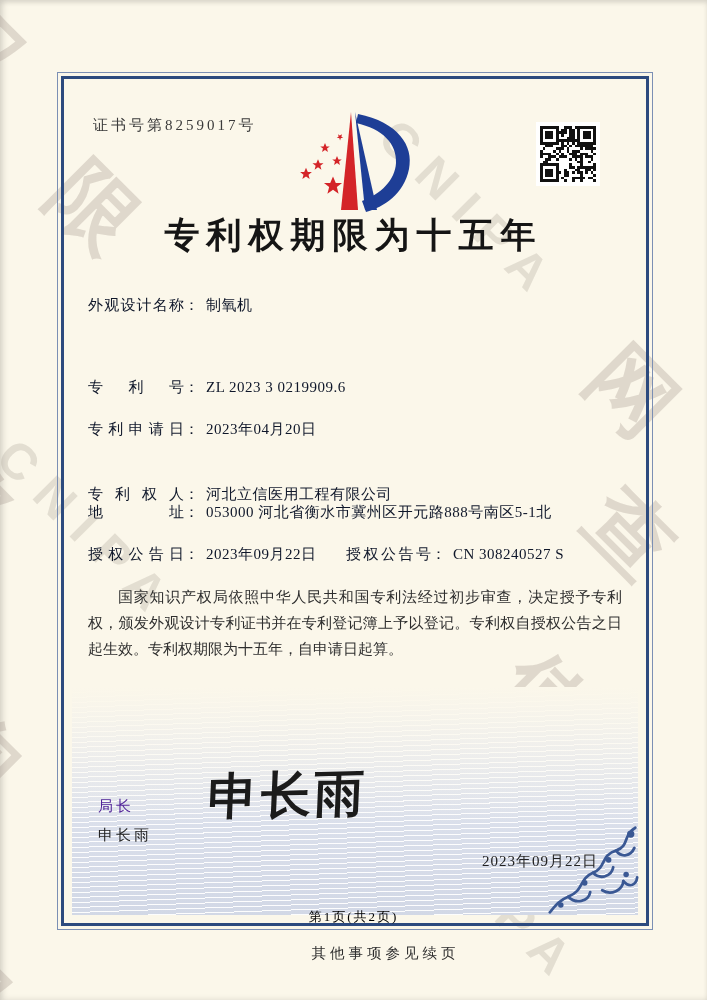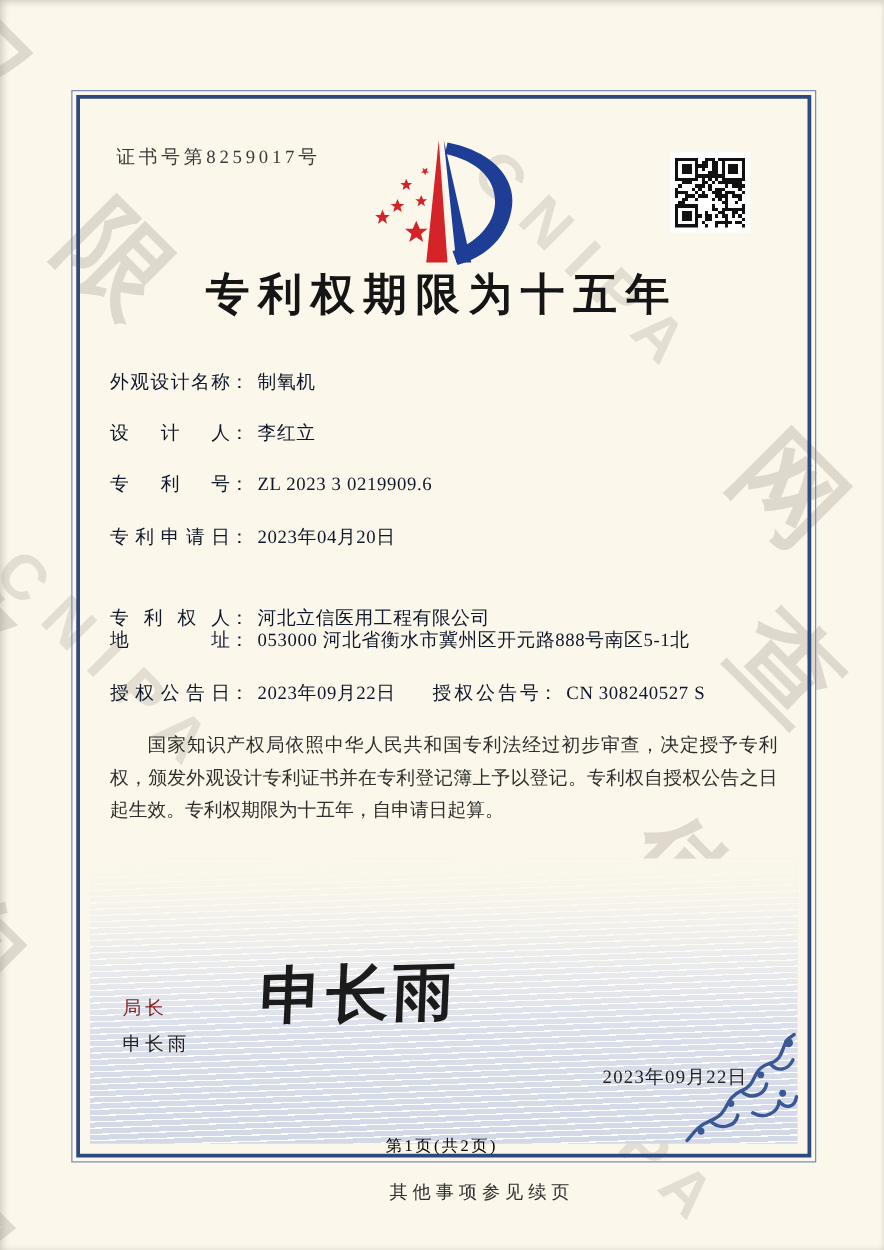--- a/index.html
+++ b/index.html
@@ -53,21 +53,21 @@
           letter-spacing:0;vertical-align:top;}
   .flabel.w2{width:85px;}
   .fcolon{display:inline-block;}
   .fvalue{display:inline-block;padding-left:7px;letter-spacing:.5px;}
   .pair2{position:absolute;left:258px;top:0;}
   .r1{top:296px;} .r2{top:337px;} .r3{top:378px;} .r4{top:420px;}
   .r5{top:461px;margin-top:24px;} .r6{top:503px;} .r7{top:545px;}
   .body-text{position:absolute;left:88px;top:584px;width:534px;}
   .body-text p{margin:0 0 1px 0;font-size:15px;line-height:26px;color:#2e2e2e;
                text-indent:2em;text-align:justify;}
-  .sig-title{position:absolute;left:98px;top:797px;font-size:15px;letter-spacing:3px;color:#7f1d1d;}
+  .sig-title{position:absolute;left:98px;top:797px;font-size:15px;letter-spacing:3px;color:#4c1d95;}
   .sig-name{position:absolute;left:98px;top:826px;font-size:15px;letter-spacing:3px;color:#222;}
   .signature{position:absolute;left:208px;top:762px;width:170px;font-size:50px;
              font-weight:bold;color:#1b1b1b;transform:rotate(-1.5deg) skewX(-4deg);
              letter-spacing:3px;white-space:nowrap;}
   .issue-date{position:absolute;left:482px;top:852px;font-size:15px;color:#222;letter-spacing:1px;}
   .page-info{position:absolute;left:0;top:908px;width:100%;text-align:center;
              font-size:13px;color:#000000;letter-spacing:2px;}
   .cont-note{position:absolute;left:0;top:944px;width:100%;text-align:center;
              font-size:14.5px;color:#2e2e2e;letter-spacing:4px;margin-left:32px;}
 </style>
@@ -137,23 +137,20 @@
       <svg id="qr-svg" viewBox="0 0 21 21" shape-rendering="crispEdges">
           <path d="M0,0h1v1h-1zM1,0h1v1h-1zM2,0h1v1h-1zM3,0h1v1h-1zM4,0h1v1h-1zM5,0h1v1h-1zM6,0h1v1h-1zM9,0h1v1h-1zM10,0h1v1h-1zM11,0h1v1h-1zM13,0h1v1h-1zM14,0h1v1h-1zM15,0h1v1h-1zM16,0h1v1h-1zM17,0h1v1h-1zM18,0h1v1h-1zM19,0h1v1h-1zM20,0h1v1h-1zM0,1h1v1h-1zM6,1h1v1h-1zM8,1h1v1h-1zM9,1h1v1h-1zM11,1h1v1h-1zM12,1h1v1h-1zM14,1h1v1h-1zM20,1h1v1h-1zM0,2h1v1h-1zM2,2h1v1h-1zM3,2h1v1h-1zM4,2h1v1h-1zM6,2h1v1h-1zM7,2h1v1h-1zM8,2h1v1h-1zM9,2h1v1h-1zM11,2h1v1h-1zM12,2h1v1h-1zM14,2h1v1h-1zM16,2h1v1h-1zM17,2h1v1h-1zM18,2h1v1h-1zM20,2h1v1h-1zM0,3h1v1h-1zM2,3h1v1h-1zM3,3h1v1h-1zM4,3h1v1h-1zM6,3h1v1h-1zM8,3h1v1h-1zM11,3h1v1h-1zM12,3h1v1h-1zM14,3h1v1h-1zM16,3h1v1h-1zM17,3h1v1h-1zM18,3h1v1h-1zM20,3h1v1h-1zM0,4h1v1h-1zM2,4h1v1h-1zM3,4h1v1h-1zM4,4h1v1h-1zM6,4h1v1h-1zM10,4h1v1h-1zM11,4h1v1h-1zM12,4h1v1h-1zM14,4h1v1h-1zM16,4h1v1h-1zM17,4h1v1h-1zM18,4h1v1h-1zM20,4h1v1h-1zM0,5h1v1h-1zM6,5h1v1h-1zM7,5h1v1h-1zM8,5h1v1h-1zM9,5h1v1h-1zM10,5h1v1h-1zM11,5h1v1h-1zM12,5h1v1h-1zM13,5h1v1h-1zM14,5h1v1h-1zM20,5h1v1h-1zM0,6h1v1h-1zM1,6h1v1h-1zM2,6h1v1h-1zM3,6h1v1h-1zM4,6h1v1h-1zM5,6h1v1h-1zM6,6h1v1h-1zM8,6h1v1h-1zM10,6h1v1h-1zM12,6h1v1h-1zM14,6h1v1h-1zM15,6h1v1h-1zM16,6h1v1h-1zM17,6h1v1h-1zM18,6h1v1h-1zM19,6h1v1h-1zM20,6h1v1h-1zM2,7h1v1h-1zM3,7h1v1h-1zM4,7h1v1h-1zM8,7h1v1h-1zM9,7h1v1h-1zM11,7h1v1h-1zM13,7h1v1h-1zM14,7h1v1h-1zM15,7h1v1h-1zM16,7h1v1h-1zM17,7h1v1h-1zM18,7h1v1h-1zM19,7h1v1h-1zM1,8h1v1h-1zM6,8h1v1h-1zM7,8h1v1h-1zM8,8h1v1h-1zM10,8h1v1h-1zM15,8h1v1h-1zM17,8h1v1h-1zM18,8h1v1h-1zM19,8h1v1h-1zM20,8h1v1h-1zM0,9h1v1h-1zM5,9h1v1h-1zM7,9h1v1h-1zM10,9h1v1h-1zM12,9h1v1h-1zM13,9h1v1h-1zM14,9h1v1h-1zM19,9h1v1h-1zM0,10h1v1h-1zM1,10h1v1h-1zM2,10h1v1h-1zM3,10h1v1h-1zM6,10h1v1h-1zM8,10h1v1h-1zM11,10h1v1h-1zM12,10h1v1h-1zM13,10h1v1h-1zM15,10h1v1h-1zM16,10h1v1h-1zM17,10h1v1h-1zM20,10h1v1h-1zM0,11h1v1h-1zM3,11h1v1h-1zM4,11h1v1h-1zM5,11h1v1h-1zM7,11h1v1h-1zM8,11h1v1h-1zM9,11h1v1h-1zM12,11h1v1h-1zM13,11h1v1h-1zM14,11h1v1h-1zM15,11h1v1h-1zM17,11h1v1h-1zM18,11h1v1h-1zM19,11h1v1h-1zM2,12h1v1h-1zM3,12h1v1h-1zM6,12h1v1h-1zM11,12h1v1h-1zM13,12h1v1h-1zM15,12h1v1h-1zM19,12h1v1h-1zM1,13h1v1h-1zM2,13h1v1h-1zM14,13h1v1h-1zM15,13h1v1h-1zM18,13h1v1h-1zM0,14h1v1h-1zM1,14h1v1h-1zM2,14h1v1h-1zM3,14h1v1h-1zM4,14h1v1h-1zM5,14h1v1h-1zM6,14h1v1h-1zM11,14h1v1h-1zM15,14h1v1h-1zM20,14h1v1h-1zM0,15h1v1h-1zM6,15h1v1h-1zM11,15h1v1h-1zM12,15h1v1h-1zM14,15h1v1h-1zM15,15h1v1h-1zM16,15h1v1h-1zM17,15h1v1h-1zM18,15h1v1h-1zM19,15h1v1h-1zM20,15h1v1h-1zM0,16h1v1h-1zM2,16h1v1h-1zM3,16h1v1h-1zM4,16h1v1h-1zM6,16h1v1h-1zM9,16h1v1h-1zM13,16h1v1h-1zM14,16h1v1h-1zM17,16h1v1h-1zM18,16h1v1h-1zM20,16h1v1h-1zM0,17h1v1h-1zM2,17h1v1h-1zM3,17h1v1h-1zM4,17h1v1h-1zM6,17h1v1h-1zM7,17h1v1h-1zM9,17h1v1h-1zM10,17h1v1h-1zM12,17h1v1h-1zM14,17h1v1h-1zM15,17h1v1h-1zM17,17h1v1h-1zM19,17h1v1h-1zM0,18h1v1h-1zM2,18h1v1h-1zM3,18h1v1h-1zM4,18h1v1h-1zM6,18h1v1h-1zM9,18h1v1h-1zM10,18h1v1h-1zM15,18h1v1h-1zM20,18h1v1h-1zM0,19h1v1h-1zM6,19h1v1h-1zM8,19h1v1h-1zM12,19h1v1h-1zM13,19h1v1h-1zM14,19h1v1h-1zM15,19h1v1h-1zM16,19h1v1h-1zM18,19h1v1h-1zM19,19h1v1h-1zM0,20h1v1h-1zM1,20h1v1h-1zM2,20h1v1h-1zM3,20h1v1h-1zM4,20h1v1h-1zM5,20h1v1h-1zM6,20h1v1h-1zM9,20h1v1h-1zM12,20h1v1h-1zM15,20h1v1h-1zM20,20h1v1h-1z" fill="#111"></path>
         </svg>
     </div>
 
     <div class="title">专利权期限为十五年</div>
 
     <div class="field-row r1">
       <span class="flabel">外观设计名称</span><span class="fcolon">：</span><span class="fvalue">制氧机</span>
     </div>
-    <div class="field-row r2">
-      <span class="flabel">设计人</span><span class="fcolon">：</span><span class="fvalue">李红立</span>
-    </div>
     <div class="field-row r3">
       <span class="flabel">专利号</span><span class="fcolon">：</span><span class="fvalue">ZL 2023 3 0219909.6</span>
     </div>
     <div class="field-row r4">
       <span class="flabel">专利申请日</span><span class="fcolon">：</span><span class="fvalue">2023年04月20日</span>
     </div>
     <div class="field-row r5">
       <span class="flabel">专利权人</span><span class="fcolon">：</span><span class="fvalue">河北立信医用工程有限公司</span>
     </div>
     <div class="field-row r6">

